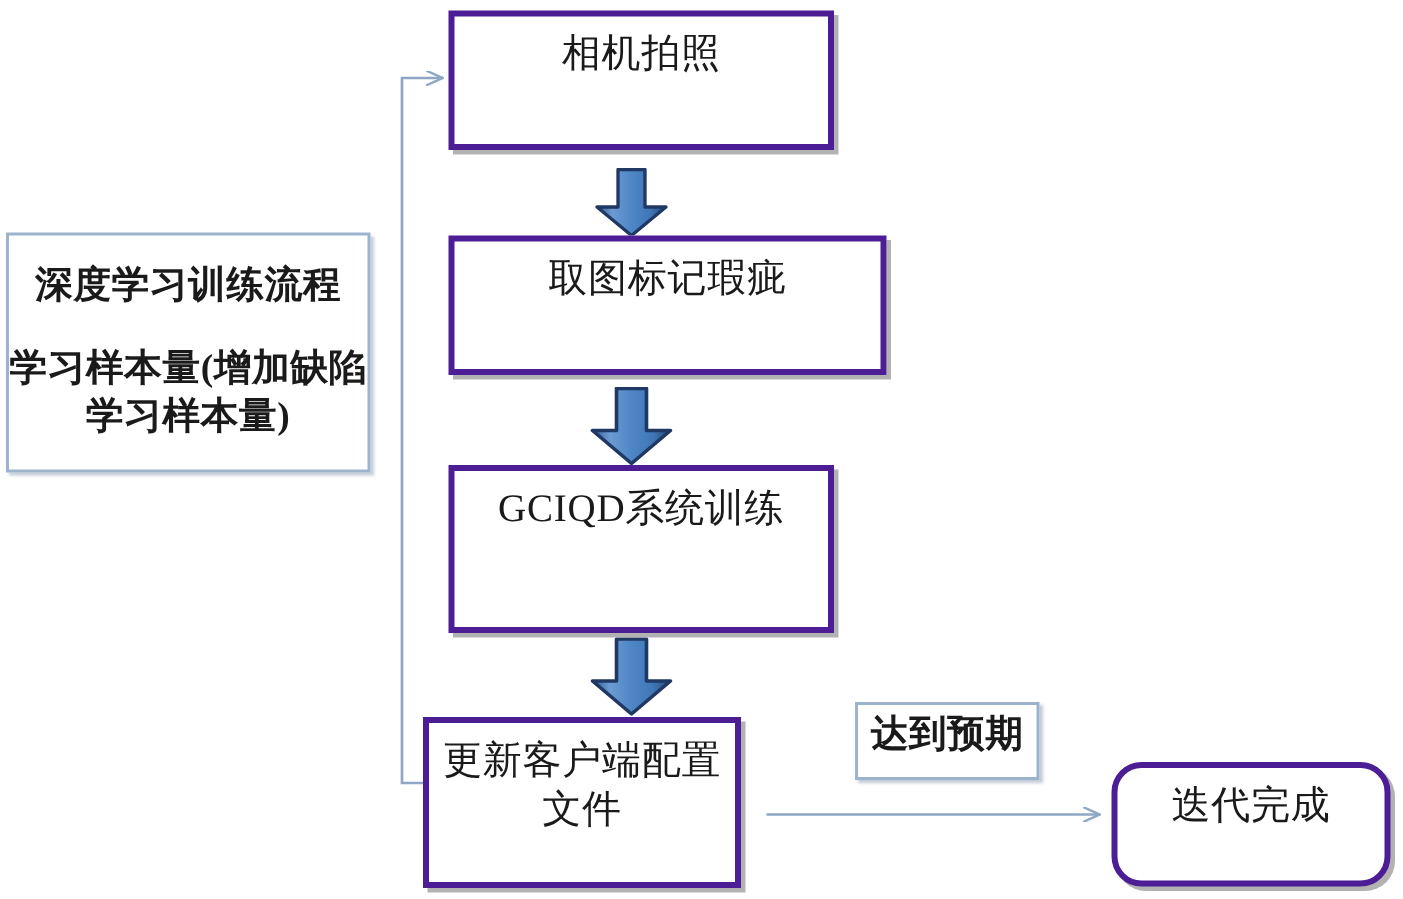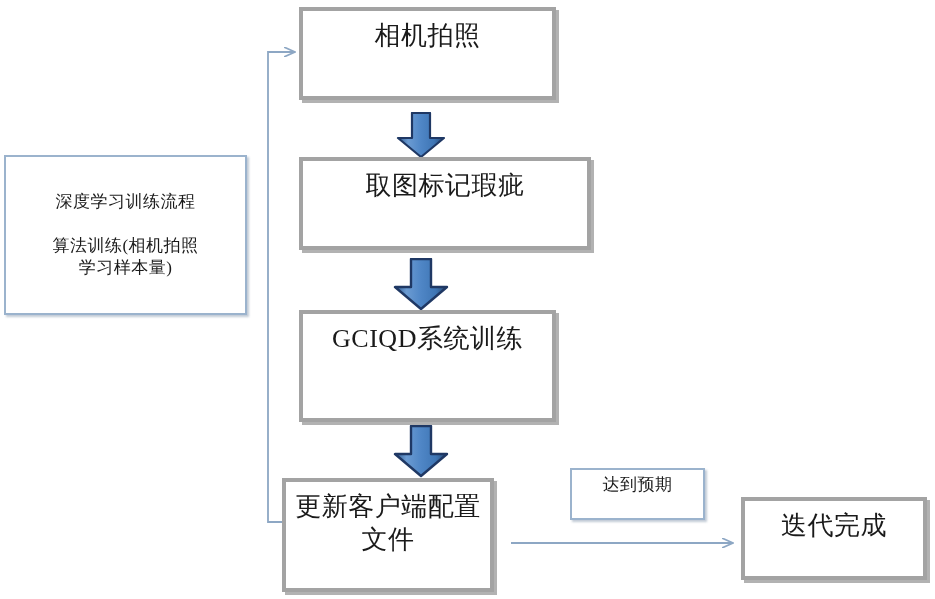--- a/index.html
+++ b/index.html
@@ -16,21 +16,21 @@
     height: 599px;
     background: #ffffff;
     overflow: hidden;
   }
 
   
   .proc-box {
     position: absolute;
     box-sizing: border-box;
     background: #ffffff;
-    border: 4px solid #a3a3a3;
+    border: 4px solid #4c1d95;
     box-shadow: 3px 3px 0 rgba(0,0,0,0.30);
     display: flex;
     justify-content: center;
     align-items: flex-start;
   }
   .proc-box .proc-label {
     display: block;
     text-align: center;
     font-size: 26px;
     line-height: 1.26;
@@ -47,25 +47,26 @@
     background: #ffffff;
     border: 2px solid #9bb3cd;
     box-shadow: 2px 2px 2px rgba(120,140,165,0.45);
     display: flex;
     flex-direction: column;
     align-items: center;
   }
   .note-line {
     display: block;
     text-align: center;
-    font-size: 17px;
+    font-size: 25px;
     line-height: 1.3;
     color: #1a1a1a;
     white-space: pre-line;
     letter-spacing: 0.5px;
+    font-weight: bold;
   }
 
   
   .block-arrow {
     position: absolute;
   }
 
   
   #connectors {
     position: absolute;
@@ -88,21 +89,21 @@
       </marker>
     </defs>
 
     <path d="M299,522 L268,522 L268,52 L295,52" fill="none" stroke="#8da7c4" stroke-width="1.8" marker-end="url(#openArrow)"></path>
 
     <path d="M511,543 L733,543" fill="none" stroke="#8da7c4" stroke-width="1.8" marker-end="url(#openArrow)"></path>
   </svg>
 
   <div class="note-box" style="left:4px; top:155px; width:243px; height:160px; justify-content:center;">
     <span class="note-line" style="margin-bottom:22px;">深度学习训练流程</span>
-    <span class="note-line">算法训练(相机拍照
+    <span class="note-line">学习样本量(增加缺陷
 学习样本量)</span>
   </div>
 
   <div class="proc-box" style="left:299px; top:7px; width:257px; height:93px;">
     <span class="proc-label">相机拍照</span>
   </div>
 
   <svg class="block-arrow" style="left:396px; top:112px; width:50px; height:47px;" viewBox="0 0 50 47" xmlns="http://www.w3.org/2000/svg">
     <defs>
       <linearGradient id="agrad1" x1="0" y1="0" x2="1" y2="0">
@@ -148,21 +149,21 @@
       </linearGradient>
     </defs>
     <path d="M18,1 L38,1 L38,29 L54,29 L28,51 L2,29 L18,29 Z" fill="url(#agrad3)" stroke="#1f3864" stroke-width="2.4" stroke-linejoin="round"></path>
   </svg>
 
   <div class="proc-box" style="left:282px; top:478px; width:212px; height:114px;">
     <span class="proc-label">更新客户端配置
 文件</span>
   </div>
 
-  <div class="note-box" style="left:570px; top:468px; width:135px; height:52px; justify-content:flex-start;">
+  <div class="note-box" style="left:570px; top:468px; width:123px; height:52px; justify-content:flex-start;">
     <span class="note-line" style="padding-top:4px;">达到预期</span>
   </div>
 
-  <div class="proc-box" style="left:741px; top:497px; width:186px; height:83px;">
+  <div class="proc-box" style="left:741px; top:508px; width:186px; height:83px;border-radius:20px;">
     <span class="proc-label">迭代完成</span>
   </div>
 
 </div>
 
 </body></html>

